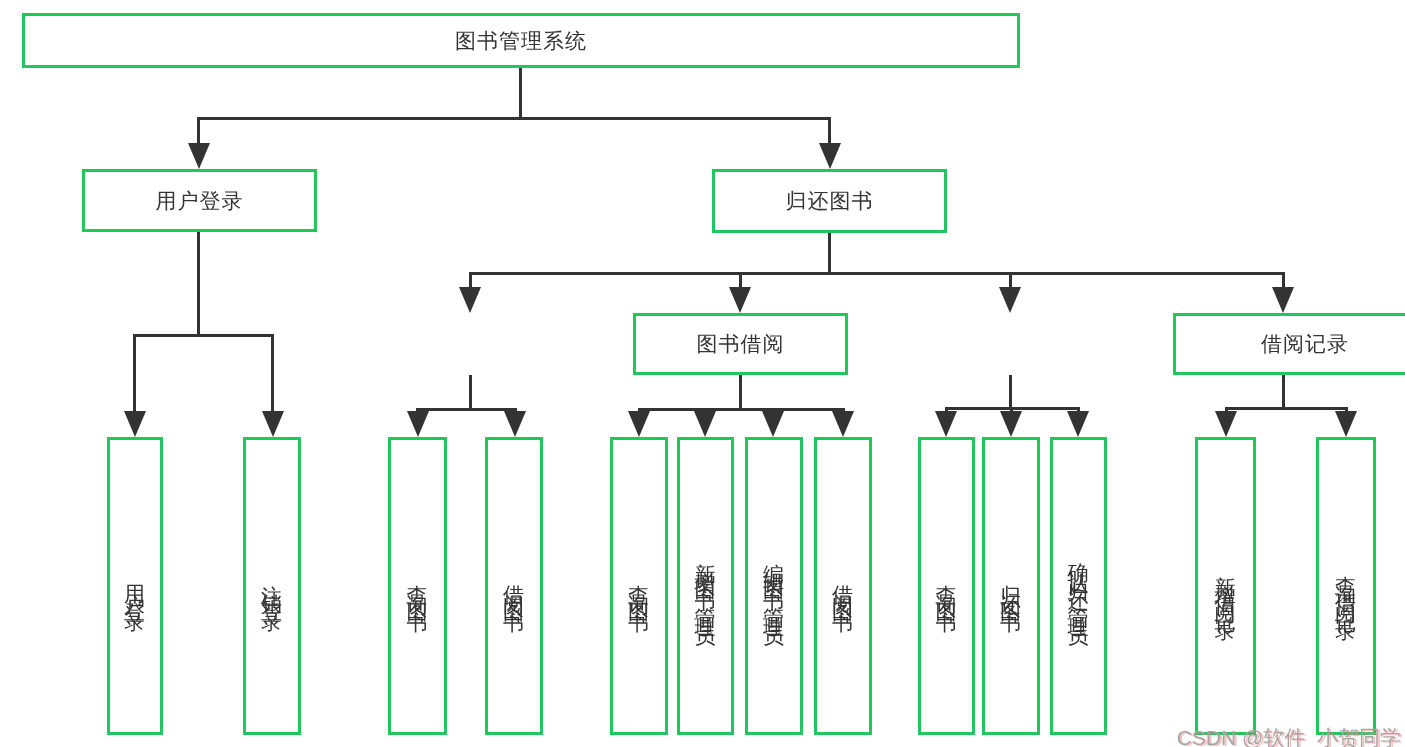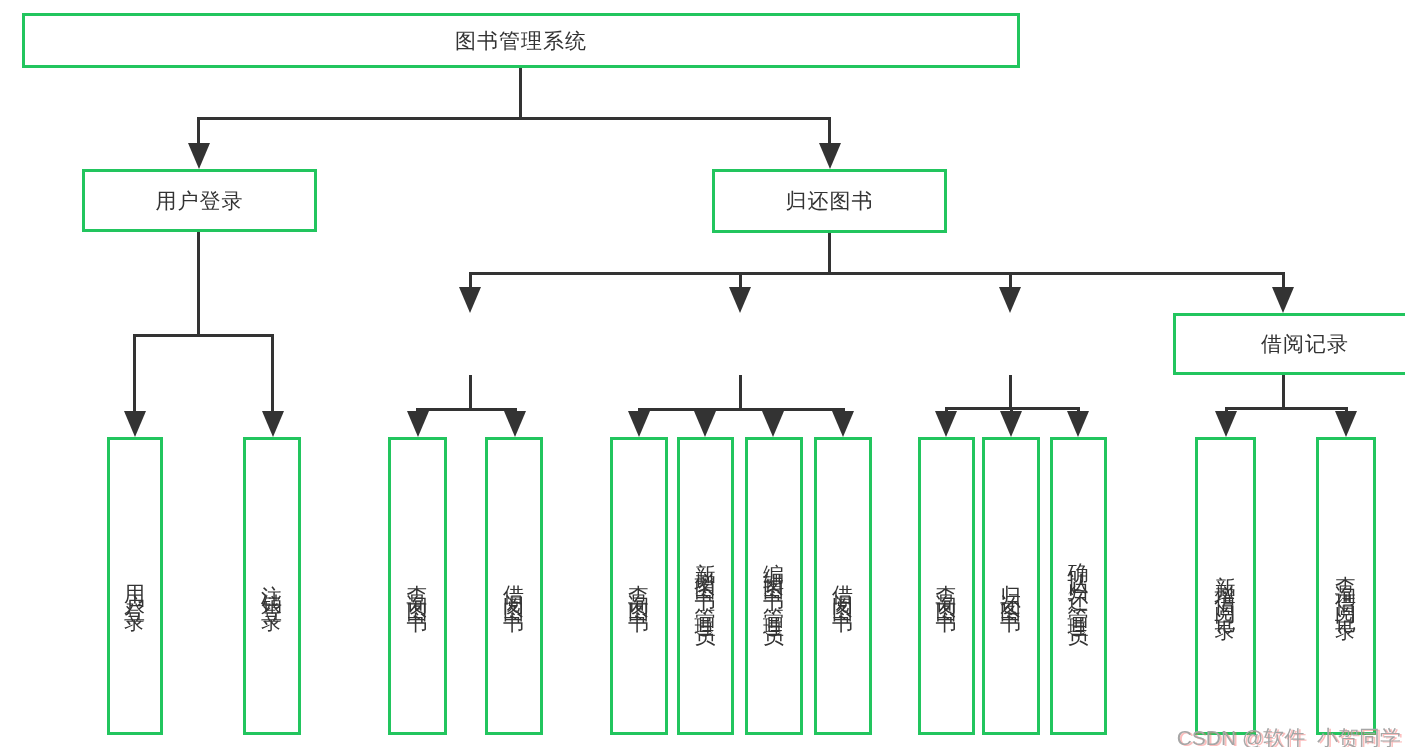--- a/index.html
+++ b/index.html
@@ -61,20 +61,23 @@
 
   <div class="box" style="left:82px;top:169px;width:235px;height:63px">
     <span>用户登录</span>
   </div>
 
   <div class="box" style="left:712px;top:169px;width:235px;height:64px">
     <span>归还图书</span>
   </div>
 
 
+  <div class="box" style="left:633px;top:313px;width:215px;height:62px">
+    <span>图书借阅</span>
+  </div>
 
 
   <div class="box" style="left:1173px;top:313px;width:264px;height:62px">
     <span>借阅记录</span>
   </div>
 
   <div class="box leaf" style="left:107px;top:437px;width:56px;height:298px">
     <span class="vtext">用户登录</span>
   </div>
 

